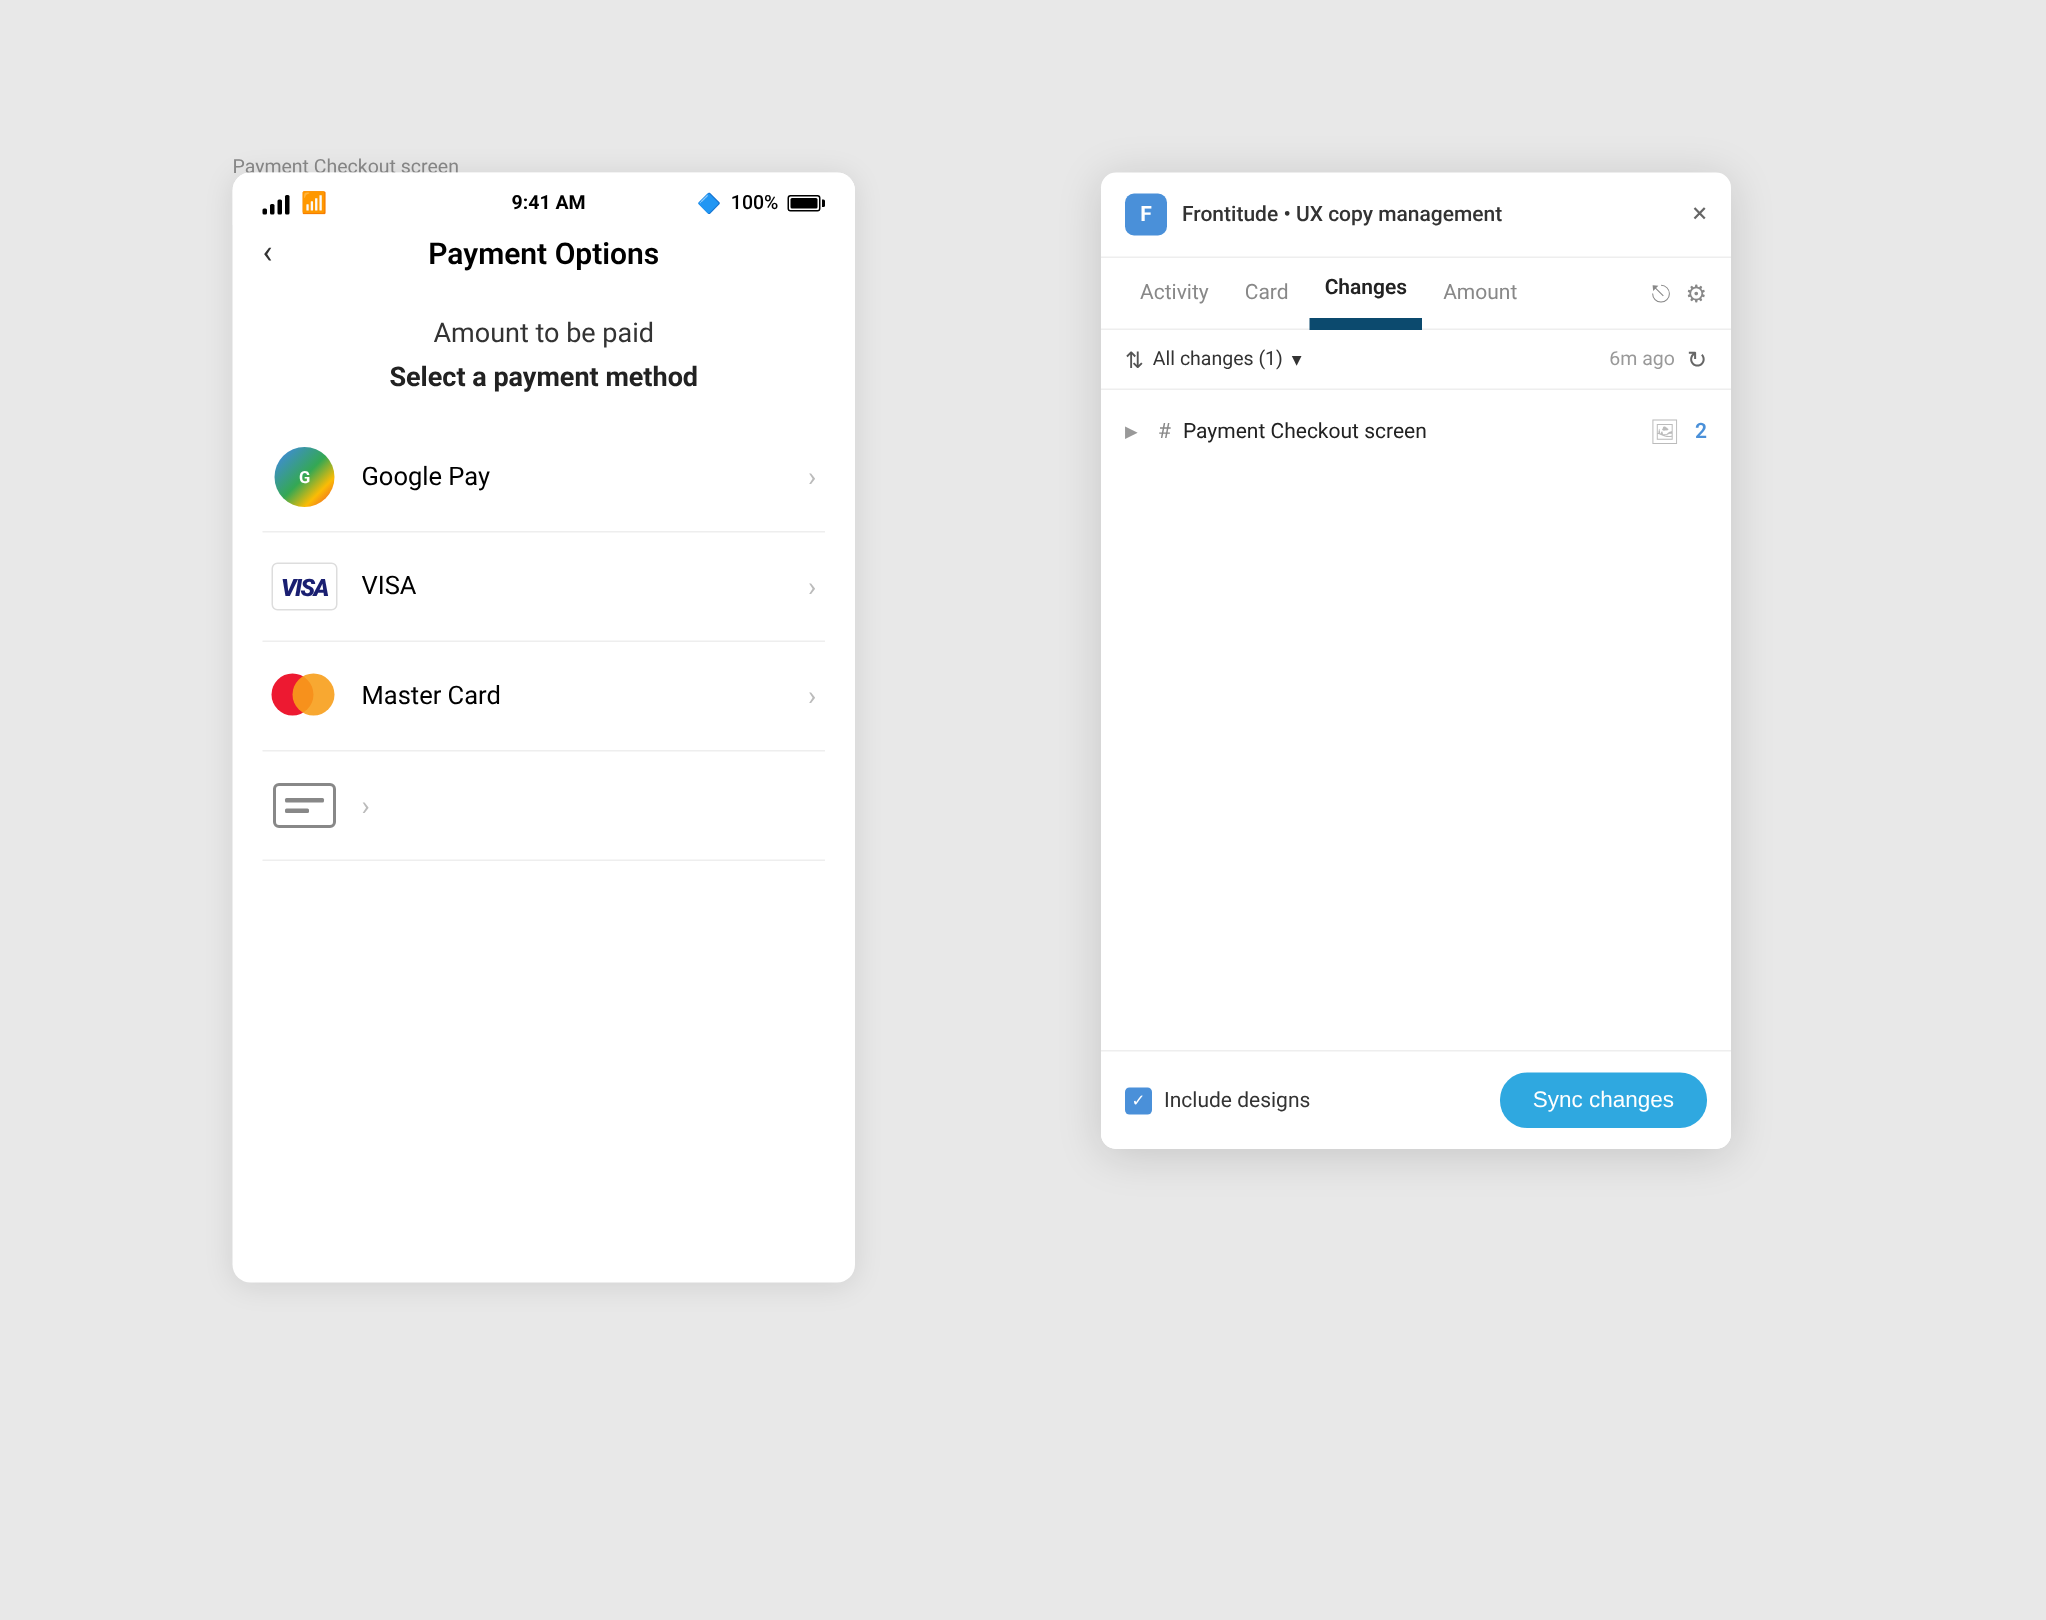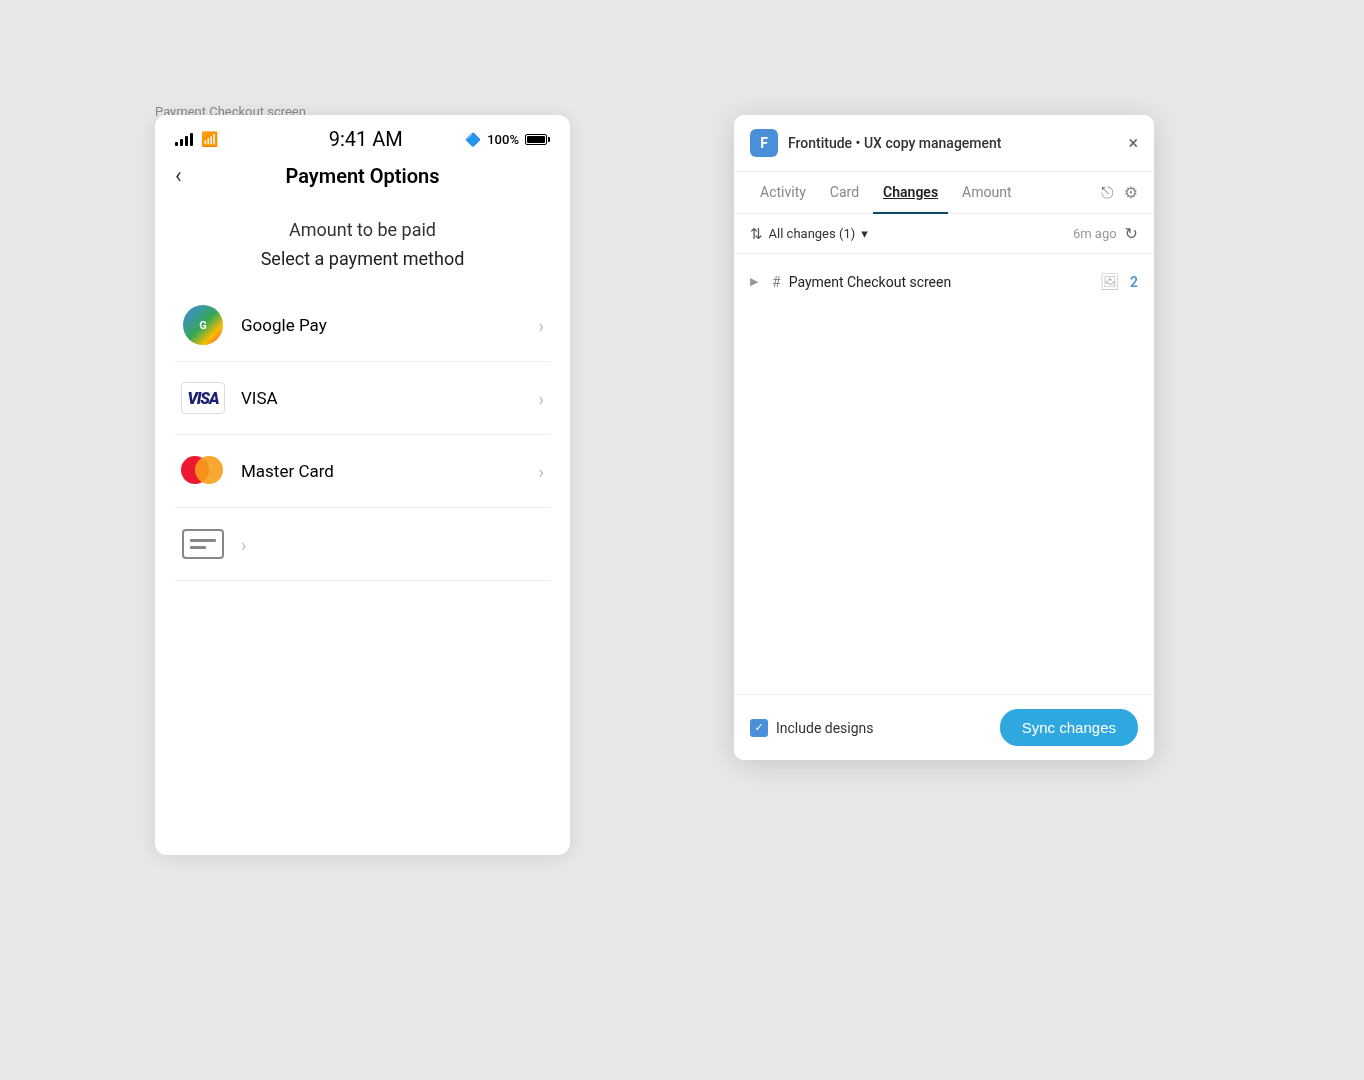--- a/index.html
+++ b/index.html
@@ -63,22 +63,22 @@
       background: #000;
       border-radius: 1px;
     }
 
     .wifi-icon {
       font-size: 14px;
       margin-left: 4px;
     }
 
     .status-time {
-      font-size: 20px;
-      font-weight: 400;
+      font-size: 13px;
+      font-weight: 700;
       color: #000;
       margin-left: 48px;
     }
 
     .status-right {
       display: flex;
       align-items: center;
       gap: 6px;
       font-size: 13px;
       font-weight: 500;
@@ -123,21 +123,21 @@
     .amount-value {
       text-align: center;
       font-size: 48px;
       font-weight: 700;
       color: #111;
       margin-bottom: 28px;
     }
 
     .select-label {
       font-size: 18px;
-      font-weight: 400;
+      font-weight: 700;
       color: #222;
       margin-bottom: 20px;
       text-align: center;
     }
 
     .payment-list {
       display: flex;
       flex-direction: column;
     }
 
@@ -325,22 +325,21 @@
       font-size: 14px;
       color: #888;
       cursor: pointer;
       border-bottom: 2px solid transparent;
       margin-bottom: -1px;
     }
 
     .panel-tab.active {
       color: #222;
       font-weight: 600;
-      border-bottom: 2px solid #0c4a6e;
-      text-decoration: underline;
+      border-bottom: 8px solid #0c4a6e;
     }
 
     .panel-tab-actions {
       margin-left: auto;
       display: flex;
       align-items: center;
       gap: 10px;
     }
 
     .tab-action-icon {

